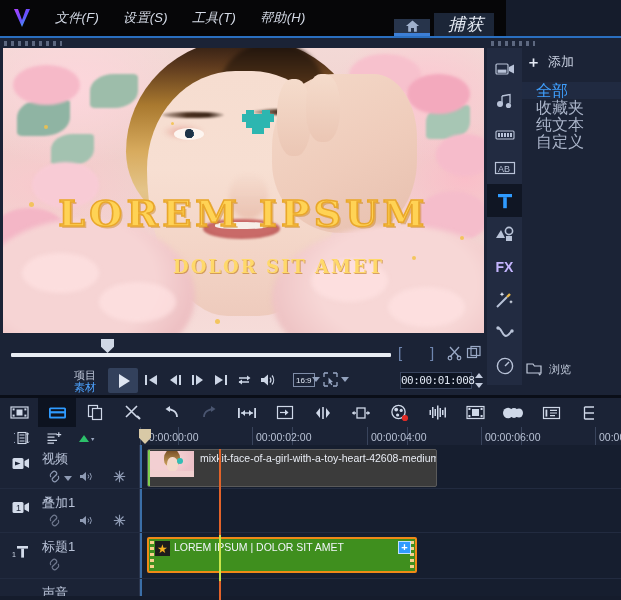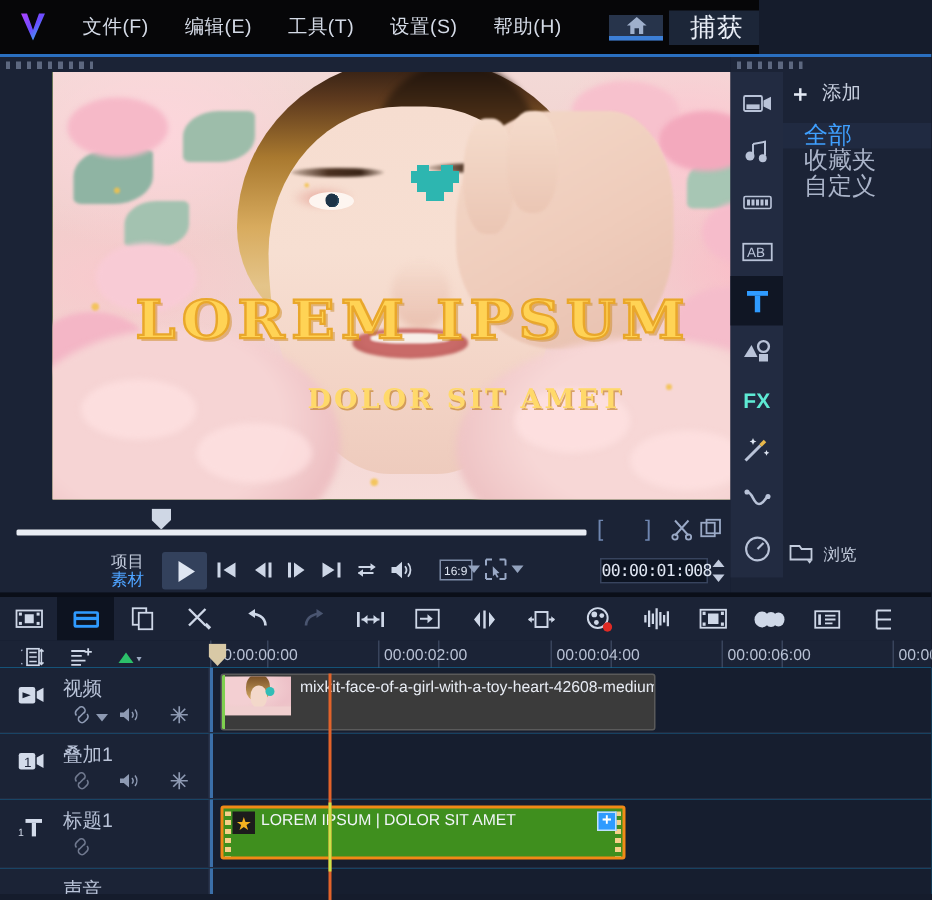--- a/index.html
+++ b/index.html
@@ -10,31 +10,31 @@
     color:#c6cede;
     font-size:12px;
     -webkit-font-smoothing:antialiased;
   }
   .app { position:relative; width:621px; height:600px; }
 
   
   .menubar {
     position:absolute; left:0; top:0; width:506px; height:36px;
     background:#060608;
-    display:flex; align-items:center;
+    display:flex; align-items:center;font-style:italic;
   }
   .logo { width:44px; height:36px; display:flex; align-items:center; justify-content:center; }
   .logo svg { display:block; }
   .menu-items { display:flex; align-items:center; gap:2px; }
   .menu-item {
     padding:5px 11px; font-size:13px; color:#d4dae6; white-space:nowrap;
     letter-spacing:.3px;
   }
   .menubar-right {
-    position:absolute; right:0; top:0; height:36px; display:flex; align-items:center;
+    position:absolute; right:12px; top:0; height:36px; display:flex; align-items:flex-end;
   }
   .hdr-btn {
     width:36px; background:#27344b; display:flex; align-items:center; justify-content:center;
     border-bottom:3px solid #3d7fd6;
   }
   .hdr-tab {
     padding:0 10px 0 14px; background:#1c2638; display:flex; align-items:center;
     font-size:17px; color:#e7ecf5; letter-spacing:1px;
   }
   .menubar-sep { width:4px; }
@@ -46,21 +46,21 @@
   .preview-pane {
     position:absolute; left:0; top:38px; width:487px; height:357px;
     background:#1b2336;
   }
   .grip {
     position:absolute; left:4px; top:3px; height:5px; width:58px;
     background-image:repeating-linear-gradient(to right,#5d6880 0 3px,transparent 3px 7px);
   }
   .video-frame {
     position:absolute; left:3px; top:10px; width:481px; height:285px;
-    background:#4d7c0f; overflow:hidden;margin-left:32px;
+    background:#0c4a6e; overflow:hidden;
   }
   .vid { position:absolute; inset:0; overflow:hidden; }
 
   
   .vid-bg {
     position:absolute; inset:0;
     background:
       radial-gradient(ellipse 34% 40% at 14% 14%, rgba(255,214,222,.85), transparent 70%),
       radial-gradient(ellipse 28% 34% at 88% 16%, rgba(255,196,210,.85), transparent 70%),
       radial-gradient(ellipse 26% 30% at 96% 46%, rgba(252,186,200,.8), transparent 70%),
@@ -362,23 +362,22 @@
             <stop offset="0" stop-color="#b043ff"></stop>
               <stop offset=".5" stop-color="#6a4dff"></stop>
               <stop offset="1" stop-color="#24d9ea"></stop>
           </linearGradient>
         </defs>
         <path d="M2 2 L10 20 L18 2 L14 2 L10 13 L6 2 Z" fill="url(#lg)"></path>
       </svg>
     </div>
     <div class="menu-items">
       <div class="menu-item"><span>文件(F)</span></div>
-      <div class="menu-item"><span>编辑(E)</span></div>
+      <div class="menu-item"><span>设置(S)</span></div>
       <div class="menu-item"><span>工具(T)</span></div>
-      <div class="menu-item"><span>设置(S)</span></div>
       <div class="menu-item"><span>帮助(H)</span></div>
     </div>
 
     <div class="menubar-right">
       <div class="hdr-btn">
         <svg width="15" height="14" viewBox="0 0 16 14">
           <path d="M8 1 L15 7 H12.6 V13 H9.6 V9 H6.4 V13 H3.4 V7 H1 Z" fill="#9fb0cc"></path>
         </svg>
       </div>
       <div class="menubar-sep"></div>
@@ -576,21 +575,21 @@
         </svg>
       </div>
       <div class="rail-ico">
         <svg width="20" height="18" viewBox="0 0 20 18">
           <path d="M1 13 L6 5 L10 13 Z" fill="#b9c3d8"></path>
           <circle cx="14" cy="6" r="3.6" stroke="#b9c3d8" stroke-width="1.6" fill="none"></circle>
           <rect x="11" y="11" width="6" height="5" fill="#b9c3d8"></rect>
         </svg>
       </div>
       <div class="rail-ico">
-        <span style="font-size:14px;font-weight:bold;color:#5eead4;font-family:'Liberation Sans',sans-serif;">FX</span>
+        <span style="font-size:14px;font-weight:bold;color:#c4b5fd;font-family:'Liberation Sans',sans-serif;">FX</span>
       </div>
       <div class="rail-ico">
         <svg width="20" height="20" viewBox="0 0 20 20">
           <path d="M2 17 L12 7" stroke="#b9c3d8" stroke-width="2"></path>
           <path d="M12 7 L15 4" stroke="#e8b84b" stroke-width="2.4"></path>
           <path d="M7 2 l.7 1.6 1.6.7-1.6.7L7 6.6 6.3 5 4.7 4.3 6.3 3.6Z" fill="#dde4f0"></path>
           <path d="M16 10 l.6 1.3 1.3.6-1.3.6-.6 1.3-.6-1.3-1.3-.6 1.3-.6Z" fill="#dde4f0"></path>
         </svg>
       </div>
       <div class="rail-ico">
@@ -609,20 +608,21 @@
     </div>
 
     <div class="lib-body">
       <div class="lib-add">
         <span class="plus-g">＋</span>
         <span>添加</span>
       </div>
       <div class="lib-list">
         <div class="lib-row sel"><span>全部</span></div>
         <div class="lib-row"><span>收藏夹</span></div>
+        <div class="lib-row"><span>纯文本</span></div>
         <div class="lib-row"><span>自定义</span></div>
       </div>
       <div class="lib-browse">
         <svg width="17" height="14" viewBox="0 0 17 14">
           <path d="M1 2 h6 l1.4 2 H15 v7 H1 Z" stroke="#c3ccdd" stroke-width="1.2" fill="none"></path>
           <path d="M12 11.5 L15.5 11.5 L13.75 13.8 Z" fill="#c3ccdd"></path>
         </svg>
         <span>浏览</span>
       </div>
     </div>

